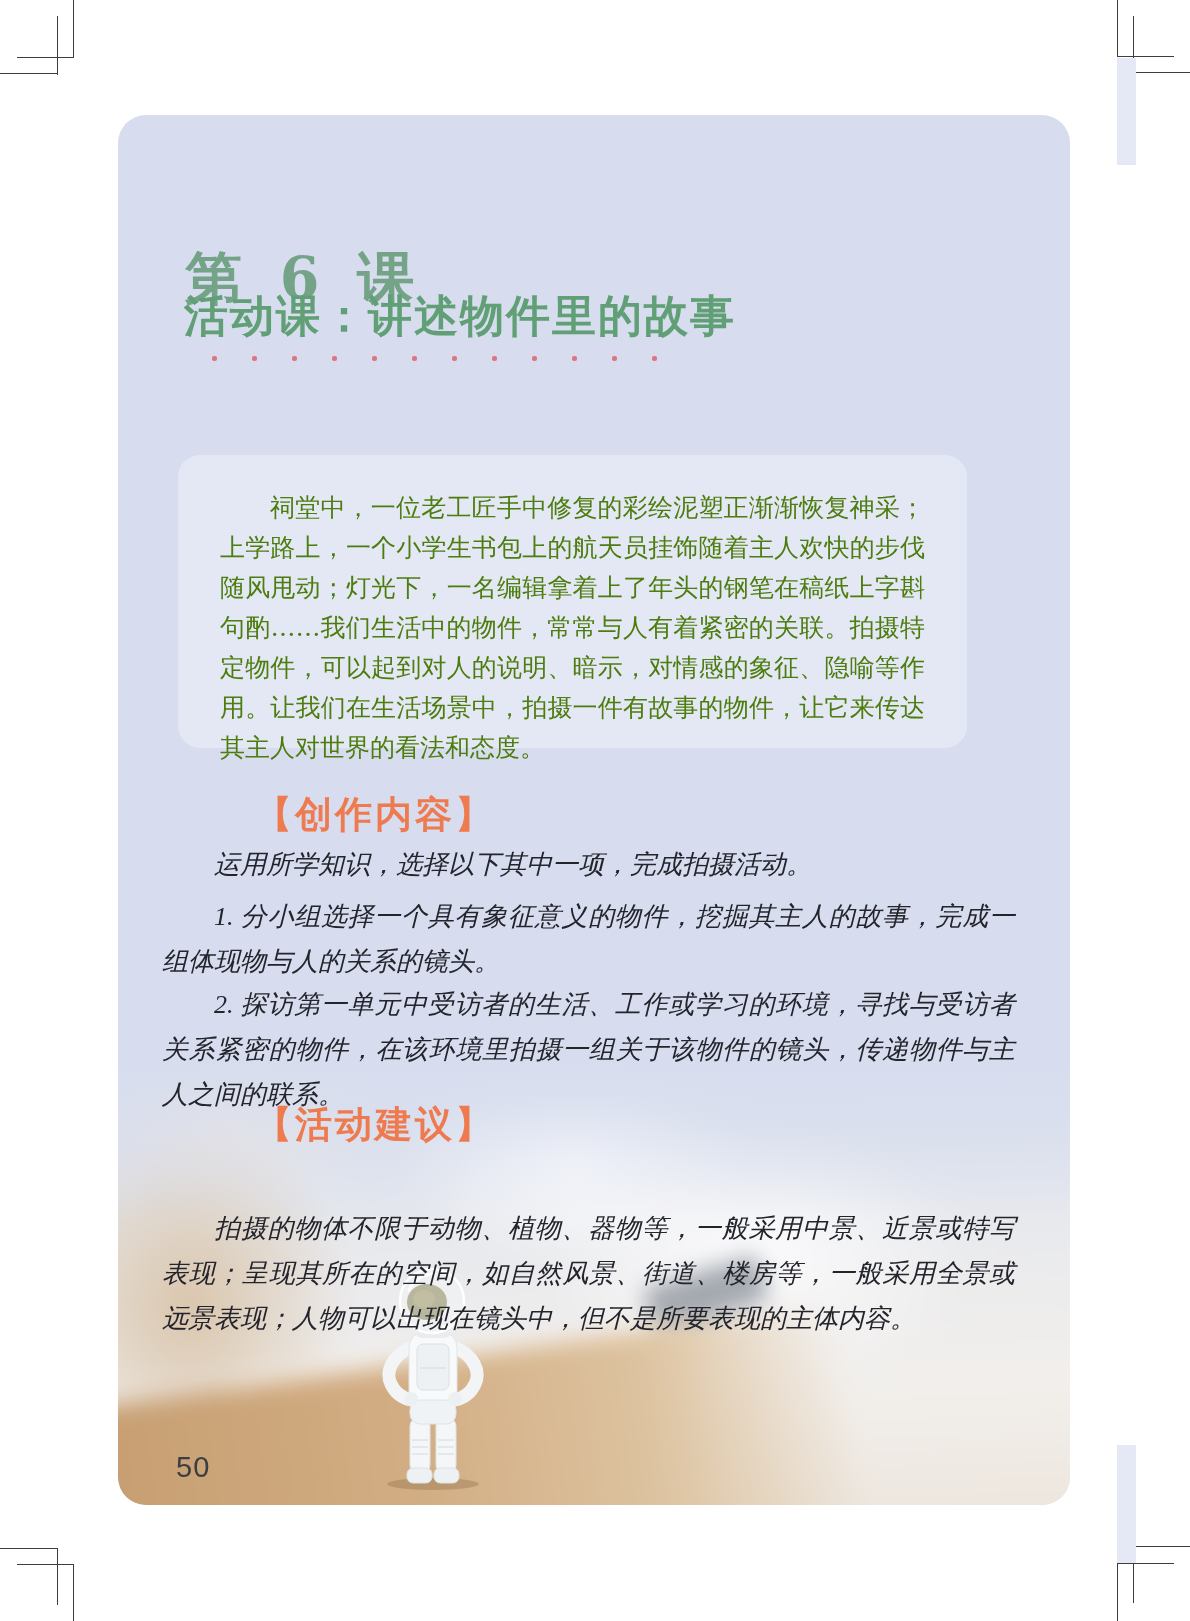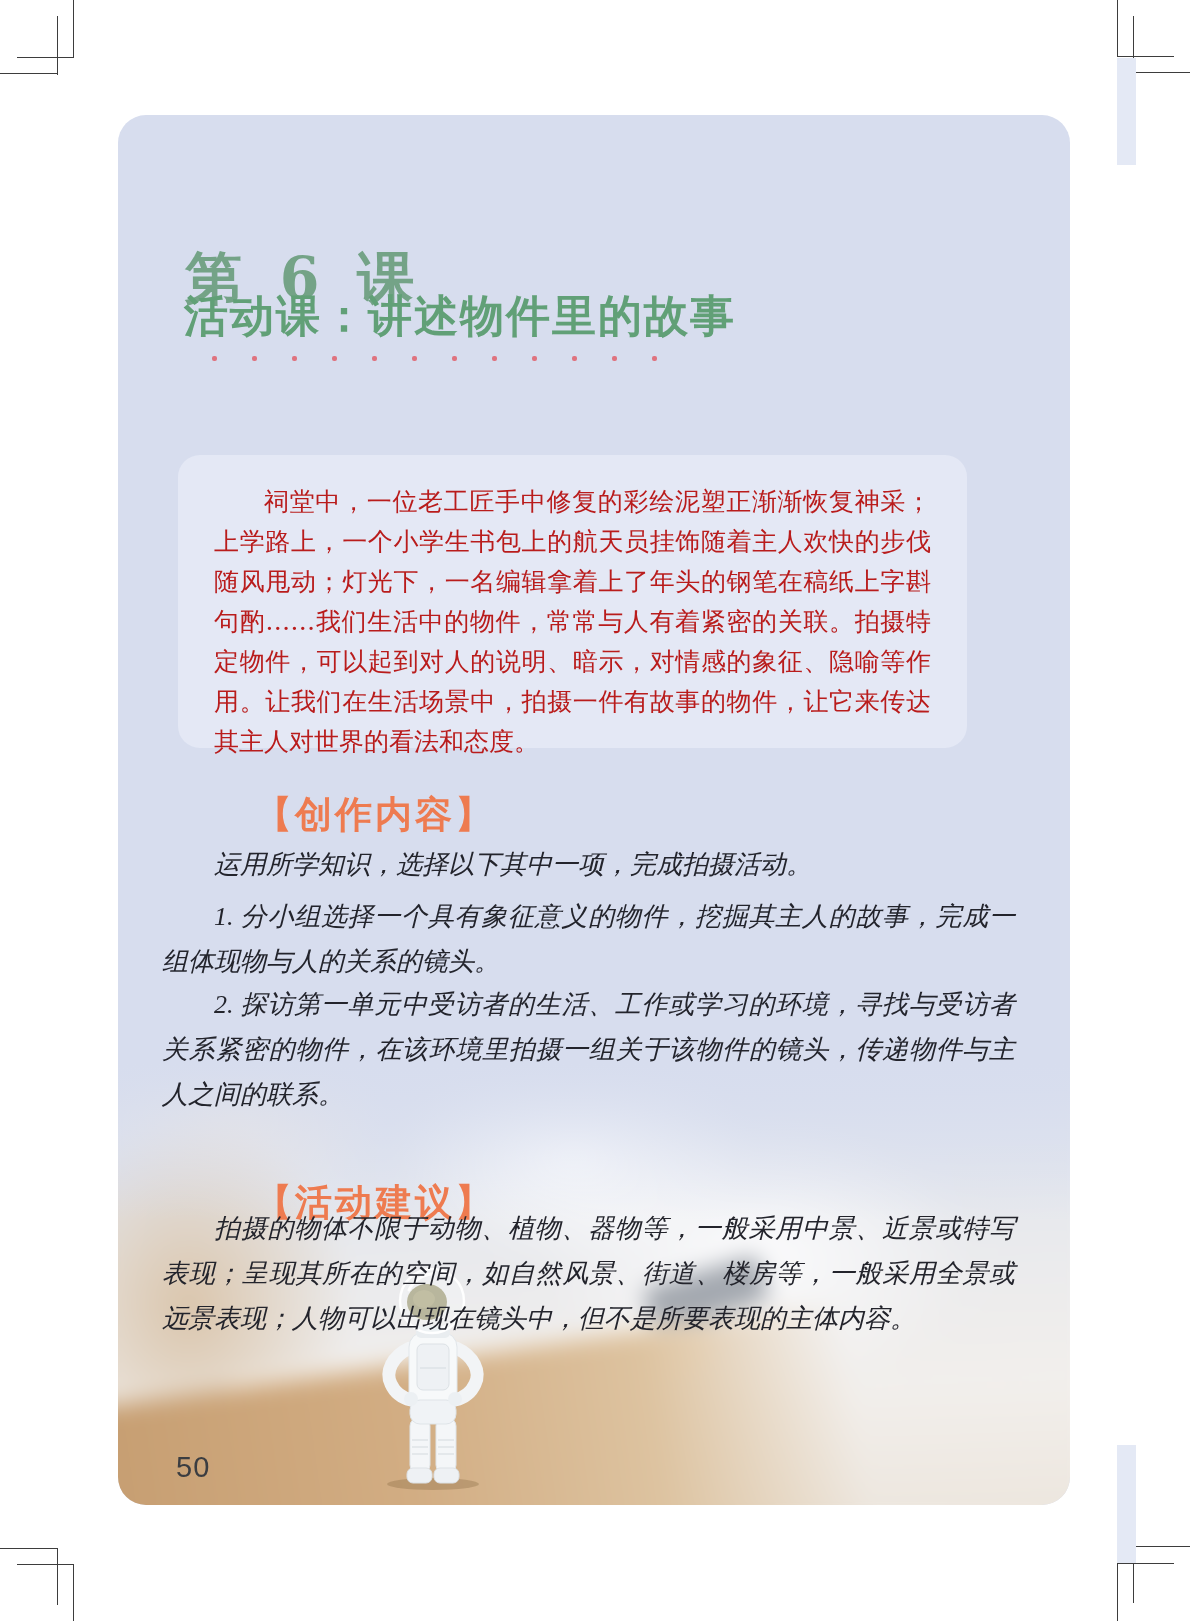--- a/index.html
+++ b/index.html
@@ -35,34 +35,34 @@
   }
   .dots{position:absolute;left:94px;top:241px;display:flex;gap:35px;}
   .dots .dot{width:5px;height:5px;border-radius:2px;background:#df737f;}
 
   .intro-box{
     position:absolute;left:60px;top:340px;width:789px;height:293px;
     background:#e4e8f5;border-radius:22px;box-sizing:border-box;
     padding:27px 36px 0 36px;
   }
   .intro-box p{
-    margin:0;font-size:25px;line-height:40px;color:#b91c1c;
+    margin:6px;font-size:25px;line-height:40px;color:#4d7c0f;
     text-indent:2em;text-align:justify;word-break:break-all;
     font-family:"DejaVu Serif","Liberation Serif",serif;
   }
 
   .sec-heading{
     position:absolute;left:104px;
     font-family:"Liberation Sans","DejaVu Sans",sans-serif;
     font-size:37px;font-weight:700;color:#ee7b50;letter-spacing:3px;
     z-index:2;
     margin-left:33px;
   }
   .sec-heading.one{top:675px;}
-  .sec-heading.two{top:1063px;}
+  .sec-heading.two{top:985px;}
 
   .body-p{
     position:absolute;left:44px;width:853px;margin:0;
     font-size:26px;line-height:45px;color:#23242c;
     text-indent:2em;text-align:justify;word-break:break-all;z-index:2;
     font-family:"Liberation Serif","DejaVu Serif",serif;
     font-style:italic;
   }
   .body-p.p1{top:727px;}
   .body-p.p2{top:779px;}

